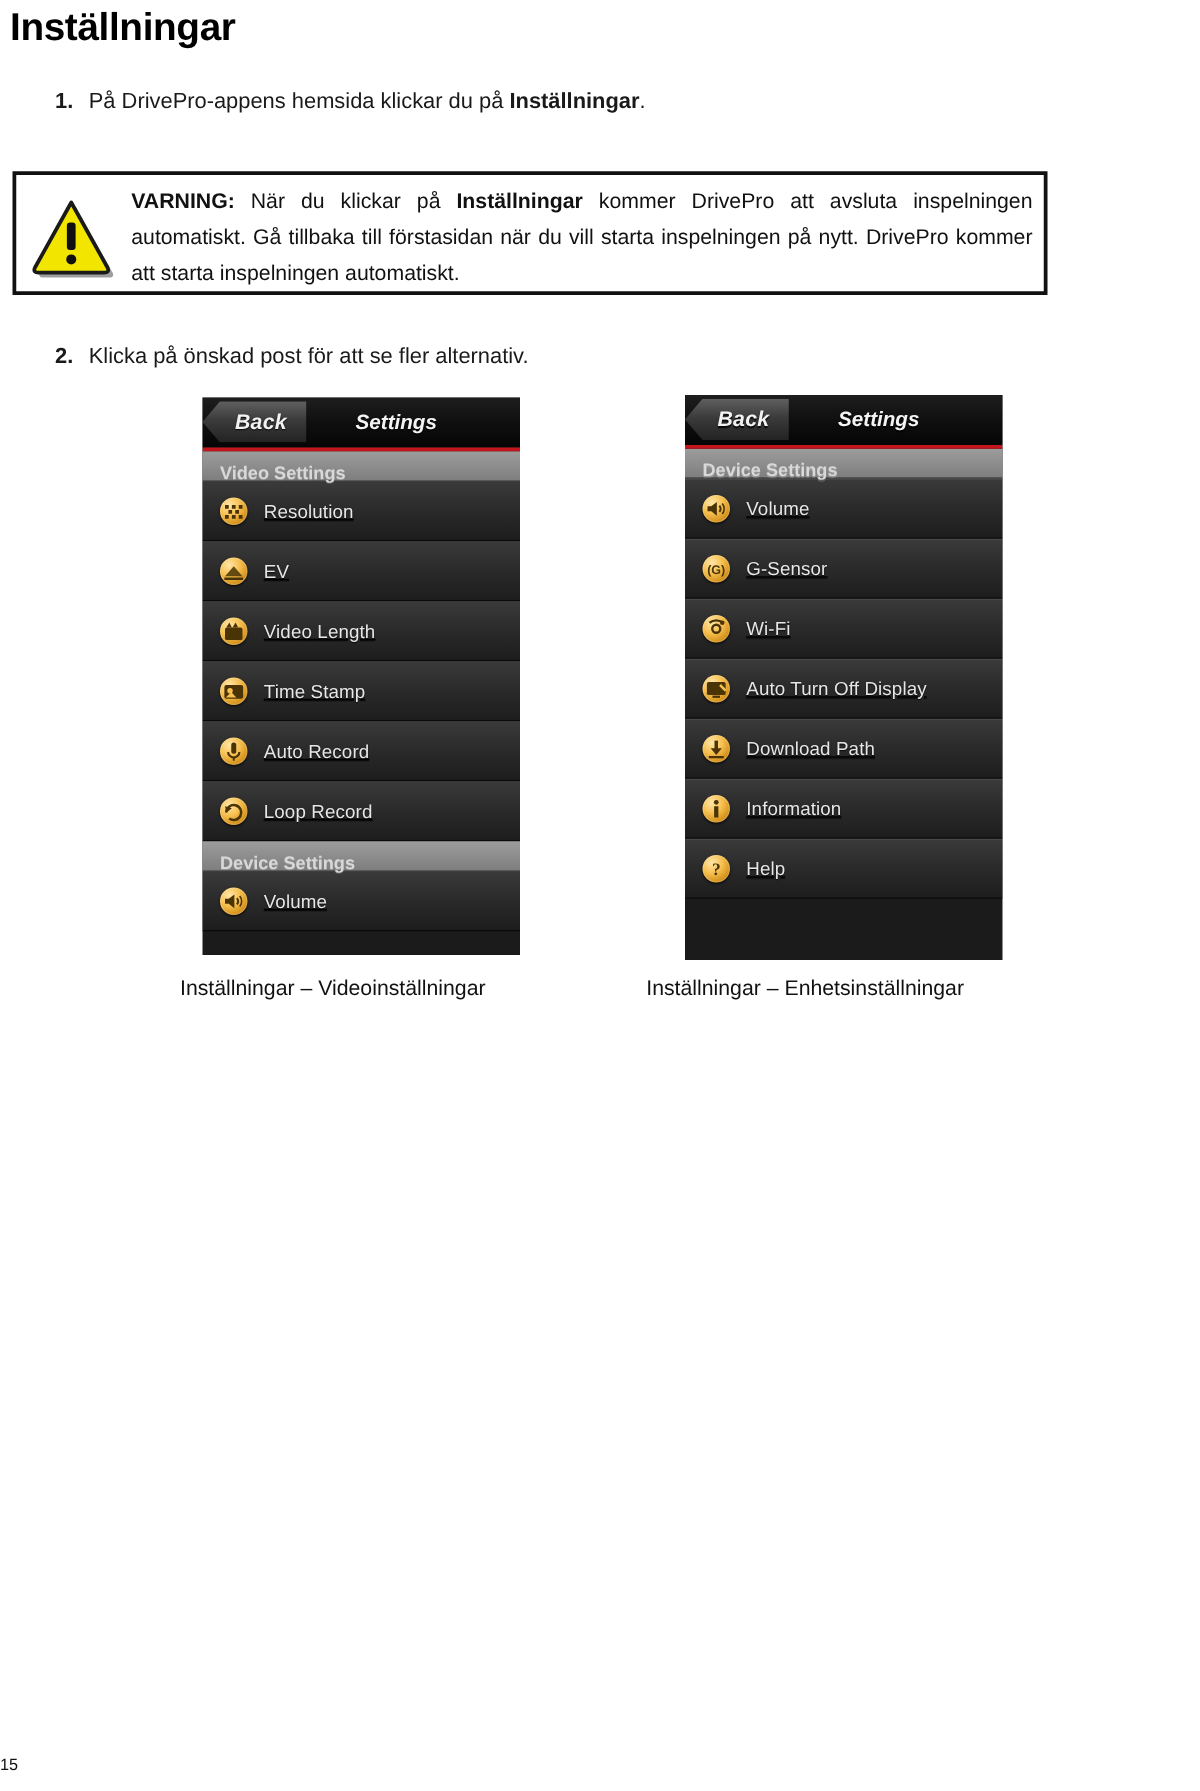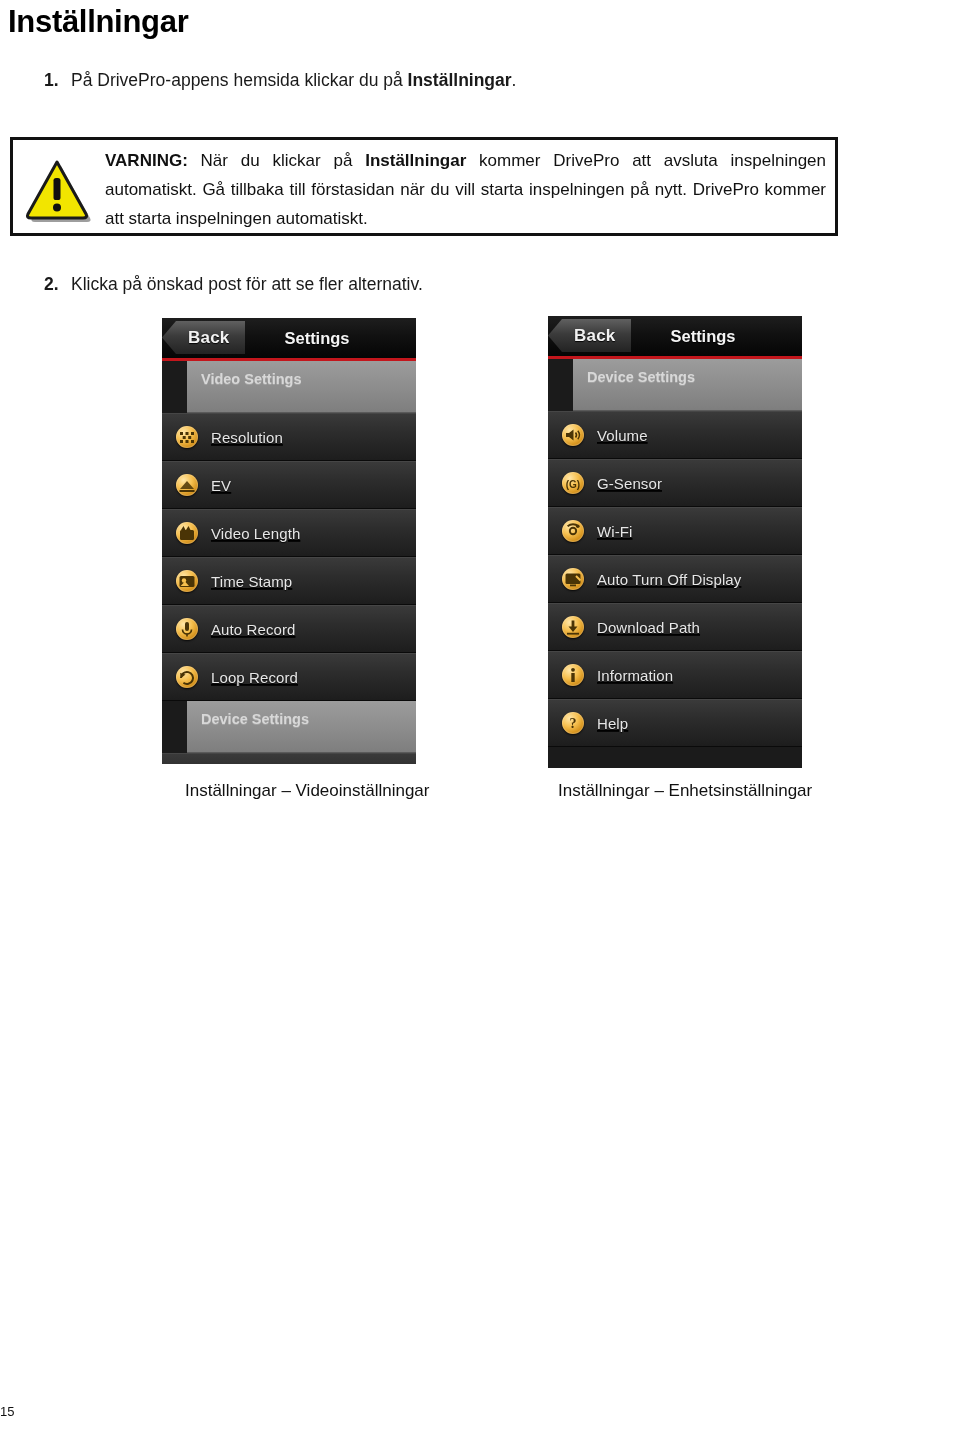--- a/index.html
+++ b/index.html
@@ -89,20 +89,21 @@
   }
   #shot-left  { left: 162px; top: 318px; width: 254px; height: 446px; }
   #shot-right { left: 548px; top: 316px; width: 254px; height: 452px; }
 
   
   .shot-header {
     position: relative;
     height: 40px;
     background: linear-gradient(180deg, #1e1e1e 0%, #101010 48%, #050505 100%);
     border-bottom: 3px solid #c3161c;
+    font-style: italic;
   }
   .back-btn {
     position: absolute;
     left: 0px;
     top: 3px;
     height: 33px;
     padding: 0 16px 0 26px;
     display: flex;
     align-items: center;
     color: #f2f2f2;
@@ -123,31 +124,30 @@
     padding-left: 56px;
     box-sizing: border-box;
     color: #f4f4f4;
     font-size: 16.5px;
     font-weight: bold;
     text-shadow: 0 1px 1px rgba(0,0,0,.9);
   }
 
   
   .section-head {
-    height: 52px;
+    height: 24px;
     line-height: 36px;
     padding-left: 14px;
     box-sizing: border-box;
     font-size: 14.5px;
     font-weight: bold;
     color: #8d8d8d;
     background: linear-gradient(180deg, #9c9c9c 0%, #8c8c8c 55%, #7e7e7e 100%);
     text-shadow: 0 1px 0 rgba(255,255,255,.18);
     border-bottom: 1px solid #5a5a5a;
-    margin-left: 25px;
   }
   .section-head .lbl { color: #d8d8d8; }
 
   
   .row {
     height: 48px;
     display: flex;
     align-items: center;
     padding-left: 14px;
     box-sizing: border-box;
@@ -181,21 +181,20 @@
     letter-spacing: 0.1px;
     text-shadow: 0 1px 1px rgba(0,0,0,.85);
   }
 
   
   .caption {
     position: absolute;
     font-size: 17px;
     color: #111;
     white-space: nowrap;
-    margin-left: 41px;
   }
   #cap-left  { left: 144px; top: 781px; }
   #cap-right { left: 517px; top: 781px; }
 
   
   .page-number {
     position: absolute;
     left: 0;
     right: 0;
     top: 1404px;

